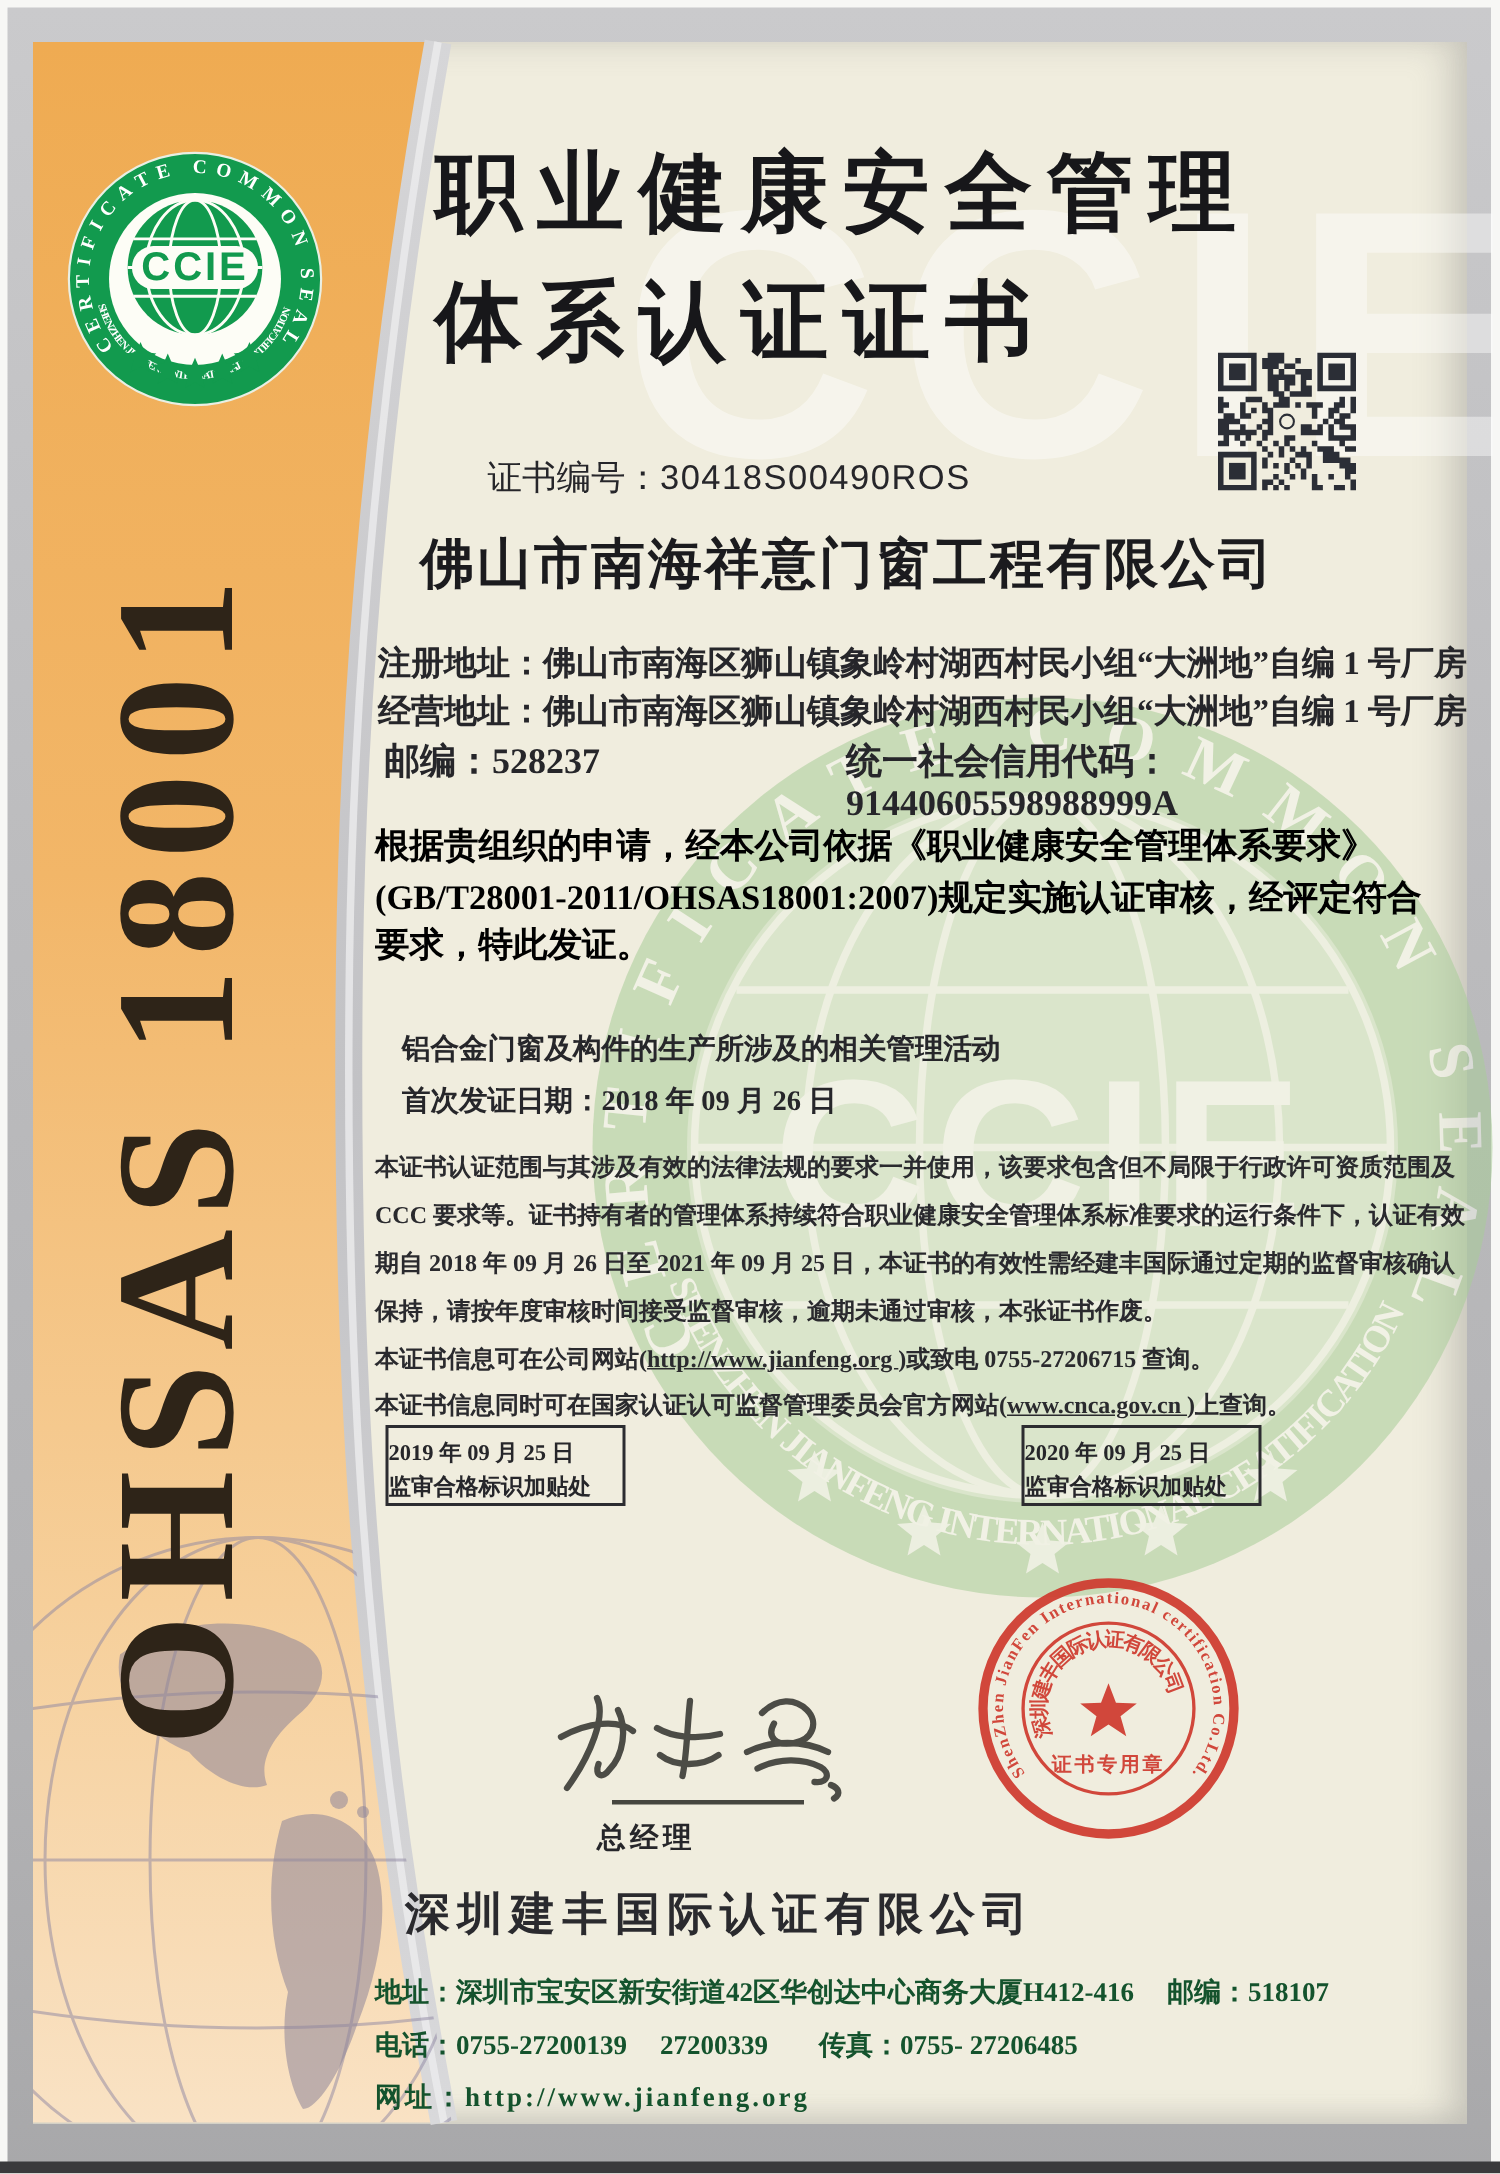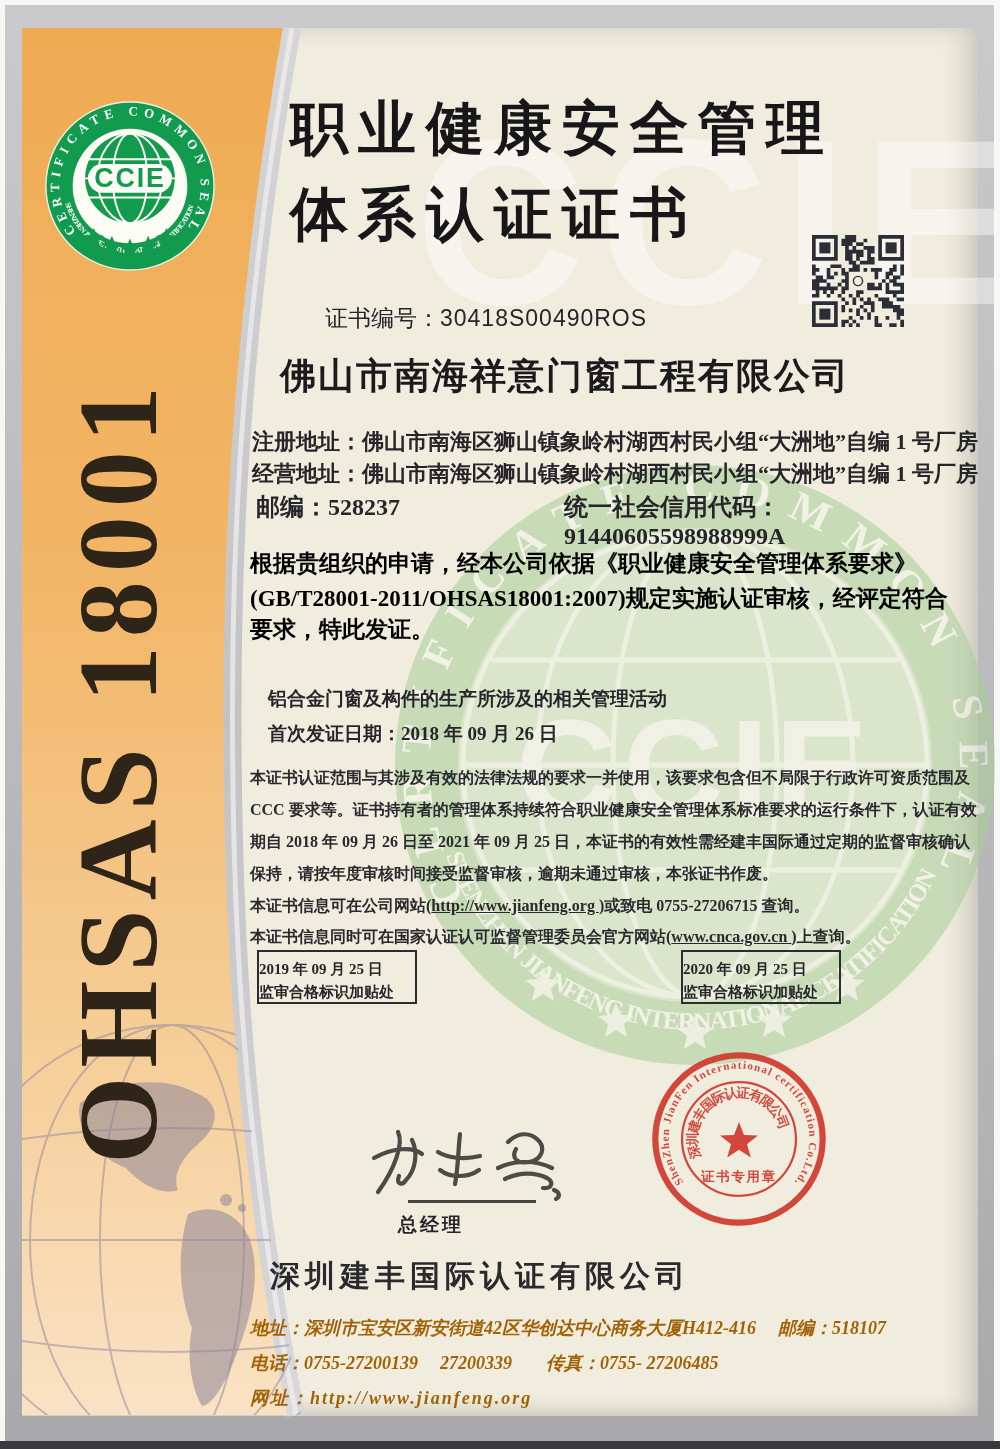--- a/index.html
+++ b/index.html
@@ -40,21 +40,21 @@
   #scope-text{left:268px;top:686px;width:700px;font-size:19px;font-weight:bold;}
   #first-issue{left:268px;top:721px;width:700px;font-size:19px;font-weight:bold;}
   .fine{left:250px;width:732px;font-size:16px;font-weight:bold;color:#2a2a2e;}
   .fine u{text-decoration:underline;}
   .sbox{border:2px solid #2c2c30;width:160px;height:54px;text-align:left;font-weight:bold;
         font-size:15px;padding-top:6px;box-sizing:border-box;line-height:23px;background:transparent;}
   #sbox1{left:257px;top:950px;} #sbox2{left:681px;top:950px;}
   #sig-rule{left:408px;top:1200px;width:128px;height:3px;background:#46463f;}
   #sig-title{left:398px;top:1212px;width:148px;font-size:19px;letter-spacing:3px;font-weight:bold;}
   #issuer-name{left:270px;top:1256px;width:730px;font-size:30px;font-weight:bold;letter-spacing:5px;color:#2a2a2e;}
-  .footer-line{left:250px;width:740px;font-weight:bold;color:#a16207;font-style:italic;}
+  .footer-line{left:250px;width:740px;font-weight:bold;color:#14532d;}
   #f-addr{top:1316px;font-size:18px;}
   #f-tel{top:1351px;font-size:18px;}
   #f-web{top:1386px;font-size:18px;letter-spacing:2px;}
   .gap{display:inline-block;width:22px;}
   .gap2{display:inline-block;width:34px;}
   
   #ccie-logo{left:44px;top:100px;}
   #qr{left:812px;top:235px;width:92px;height:92px;}
   #red-seal{left:650px;top:1050px;opacity:.92;}
   #signature{left:366px;top:1116px;}

